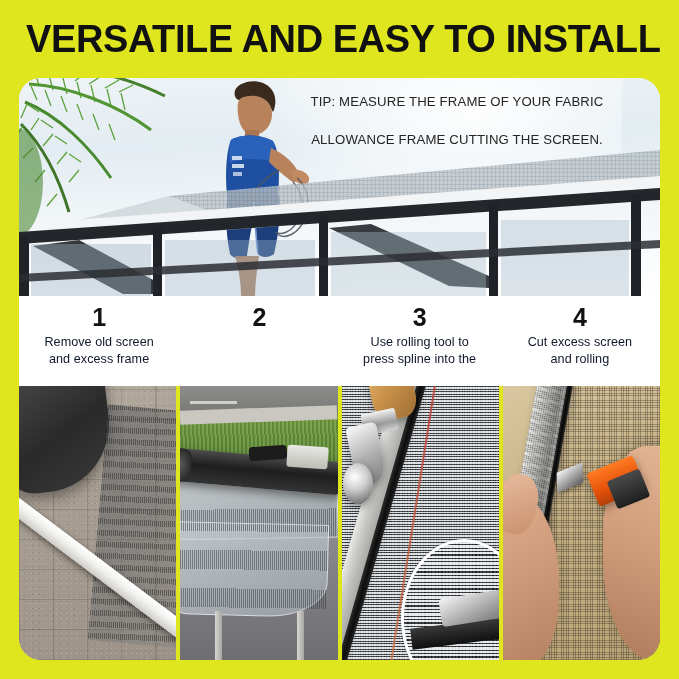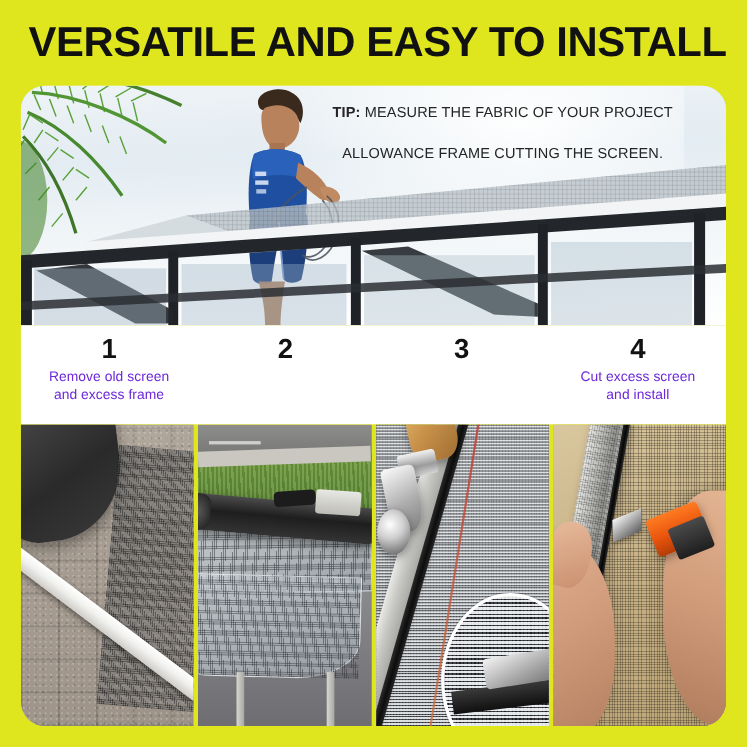--- a/index.html
+++ b/index.html
@@ -138,21 +138,21 @@
     font-weight: bold;
     font-size: 25px;
     color: #121212;
     line-height: 29px;
     margin-bottom: 2px;
   }
 
   .step-text {
     font-size: 12.6px;
     line-height: 16.5px;
-    color: #6d28d9;
+    color: #0f172a;
     text-align: center;
     padding: 0 6px;
     letter-spacing: 0.05px;
   }
 
   
   .photo-grid {
     position: absolute;
     left: 19px;
     top: 386px;
@@ -507,21 +507,21 @@
         <rect x="12" y="108" width="120" height="52" fill="#9fb3c4" opacity="0.42"></rect>
         <rect x="146" y="104" width="150" height="56" fill="#9fb3c4" opacity="0.38"></rect>
         <rect x="312" y="96" width="155" height="64" fill="#a7bccb" opacity="0.38"></rect>
         <rect x="482" y="84" width="128" height="76" fill="#a7bccb" opacity="0.4"></rect>
 
         <polygon points="0,138 641,104 641,112 0,146" fill="#2a2e33" opacity="0.85"></polygon>
       </svg>
     </div>
 
     <div class="tip">
-      <span style="font-weight:bold">TIP:</span><span> MEASURE THE FABRIC OF YOUR PROJECT</span><br>
+      <span style="font-weight:normal">TIP:</span><span> MEASURE THE FRAME OF YOUR FABRIC</span><br>
       <br>
       <span>ALLOWANCE FRAME CUTTING THE SCREEN.</span>
     </div>
   </div>
 
   <div class="caption-band">
 
     <div class="caption-cell">
       <div class="step-num">1</div>
       <div class="step-text">
@@ -529,27 +529,31 @@
         <span>and excess frame</span>
       </div>
     </div>
 
     <div class="caption-cell">
       <div class="step-num">2</div>
     </div>
 
     <div class="caption-cell">
       <div class="step-num">3</div>
+      <div class="step-text">
+        <span>Use rolling tool to</span><br>
+        <span>press spline into the</span>
+      </div>
     </div>
 
     <div class="caption-cell">
       <div class="step-num">4</div>
       <div class="step-text">
         <span>Cut excess screen</span><br>
-        <span>and install</span>
+        <span>and rolling</span>
       </div>
     </div>
 
   </div>
 
   <div class="photo-grid">
 
     <div class="cell">
       <div class="pavers"></div>
       <div class="paver-noise"></div>

